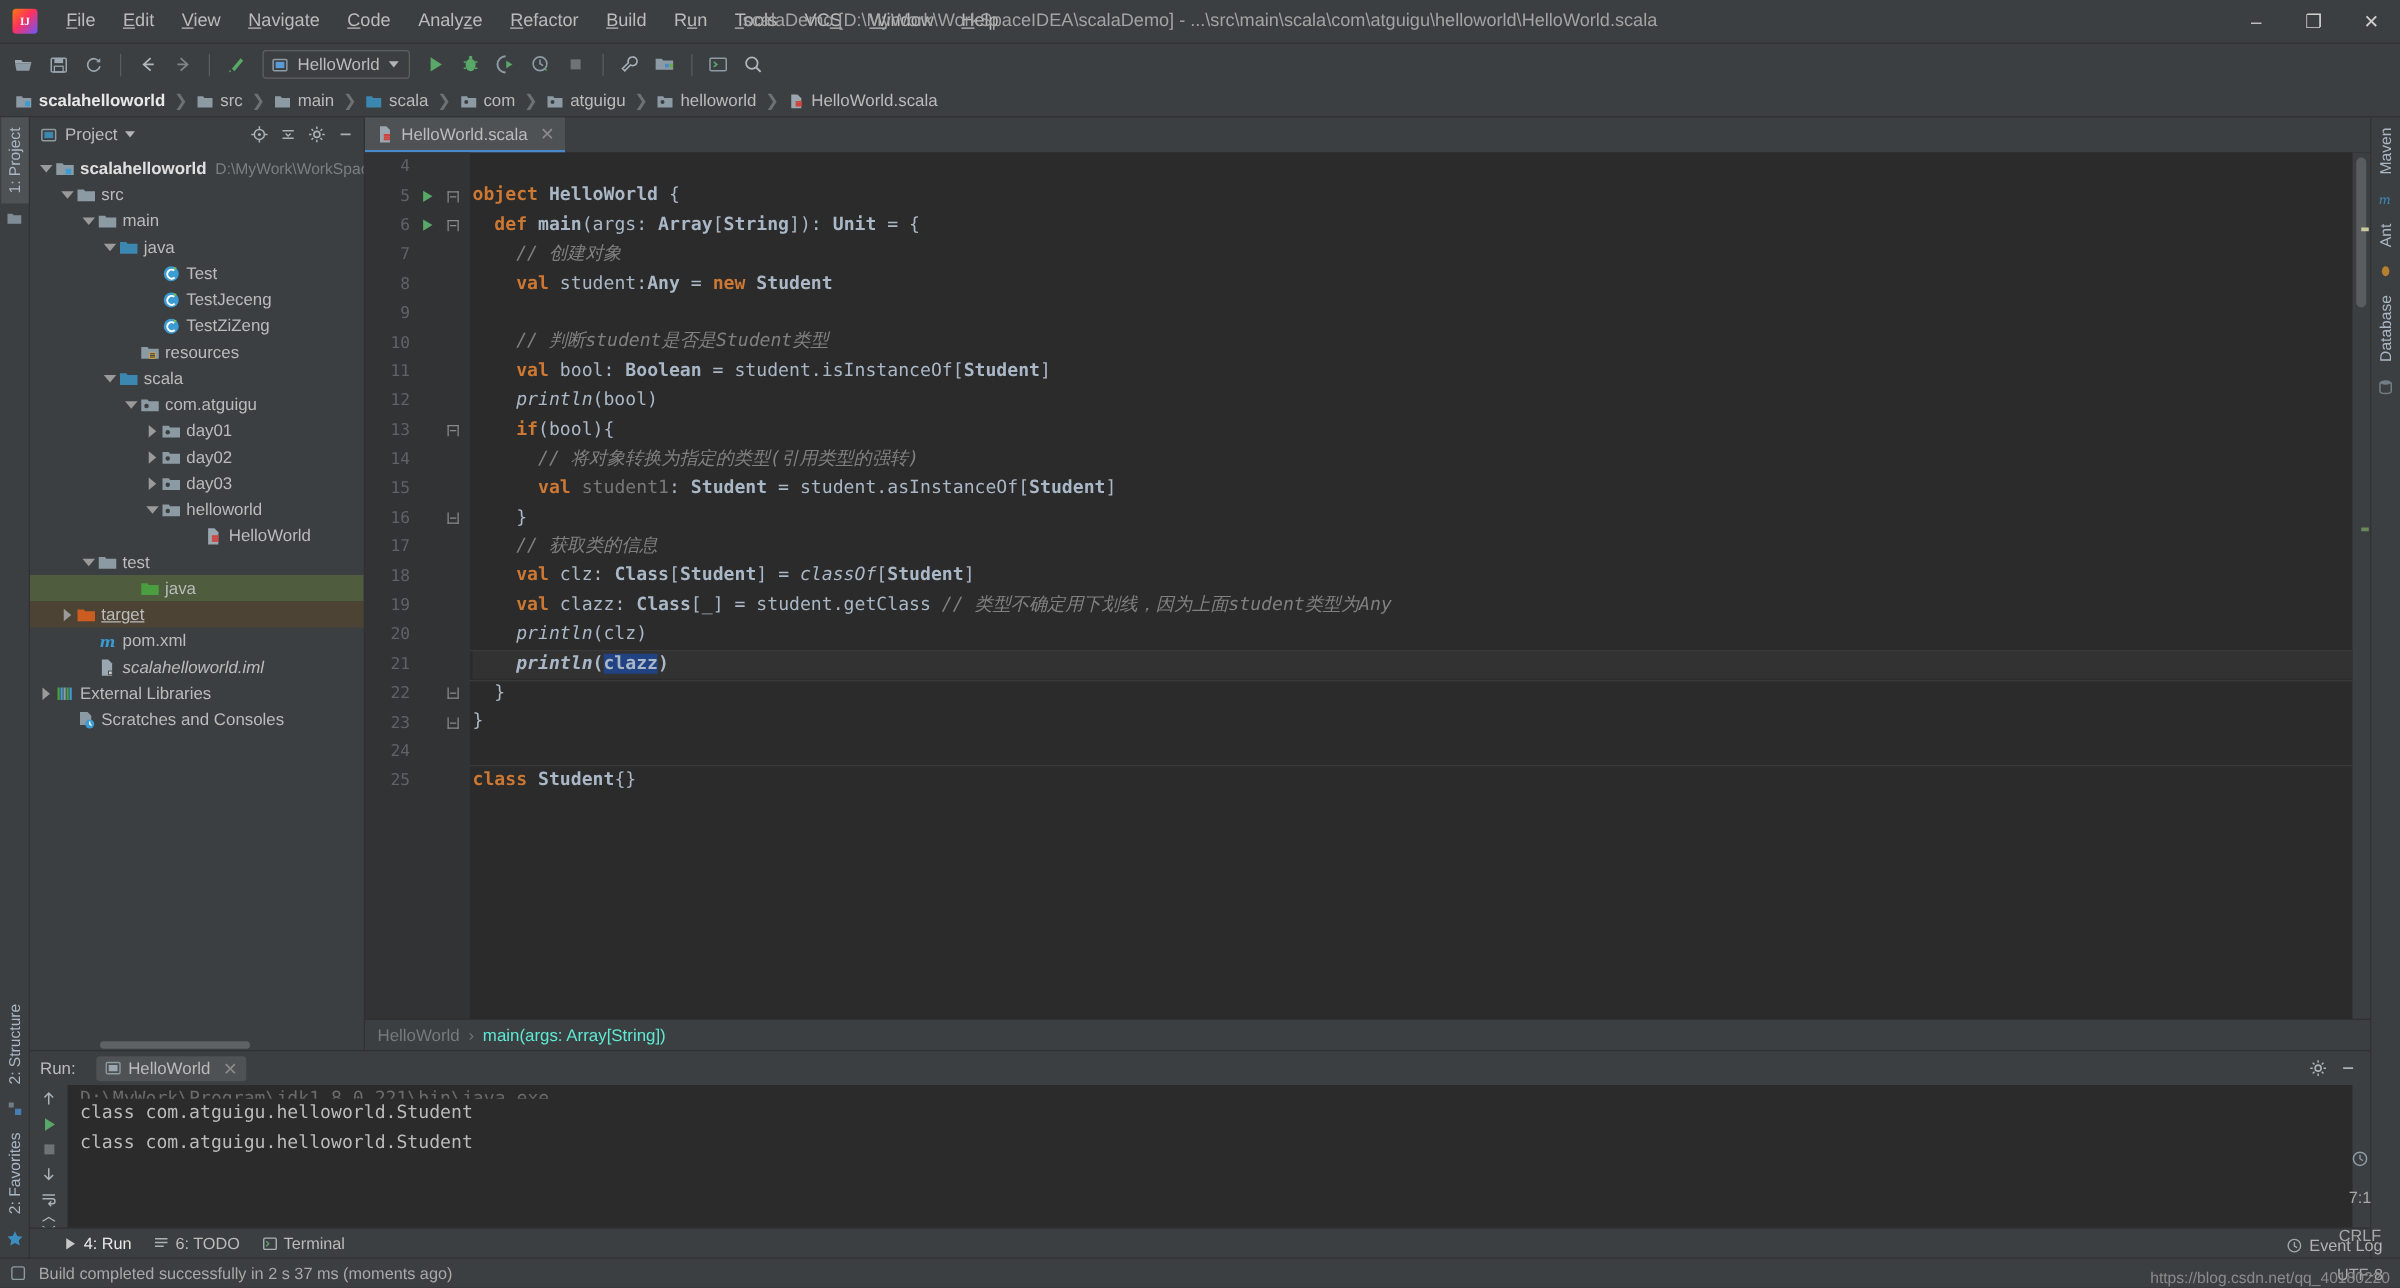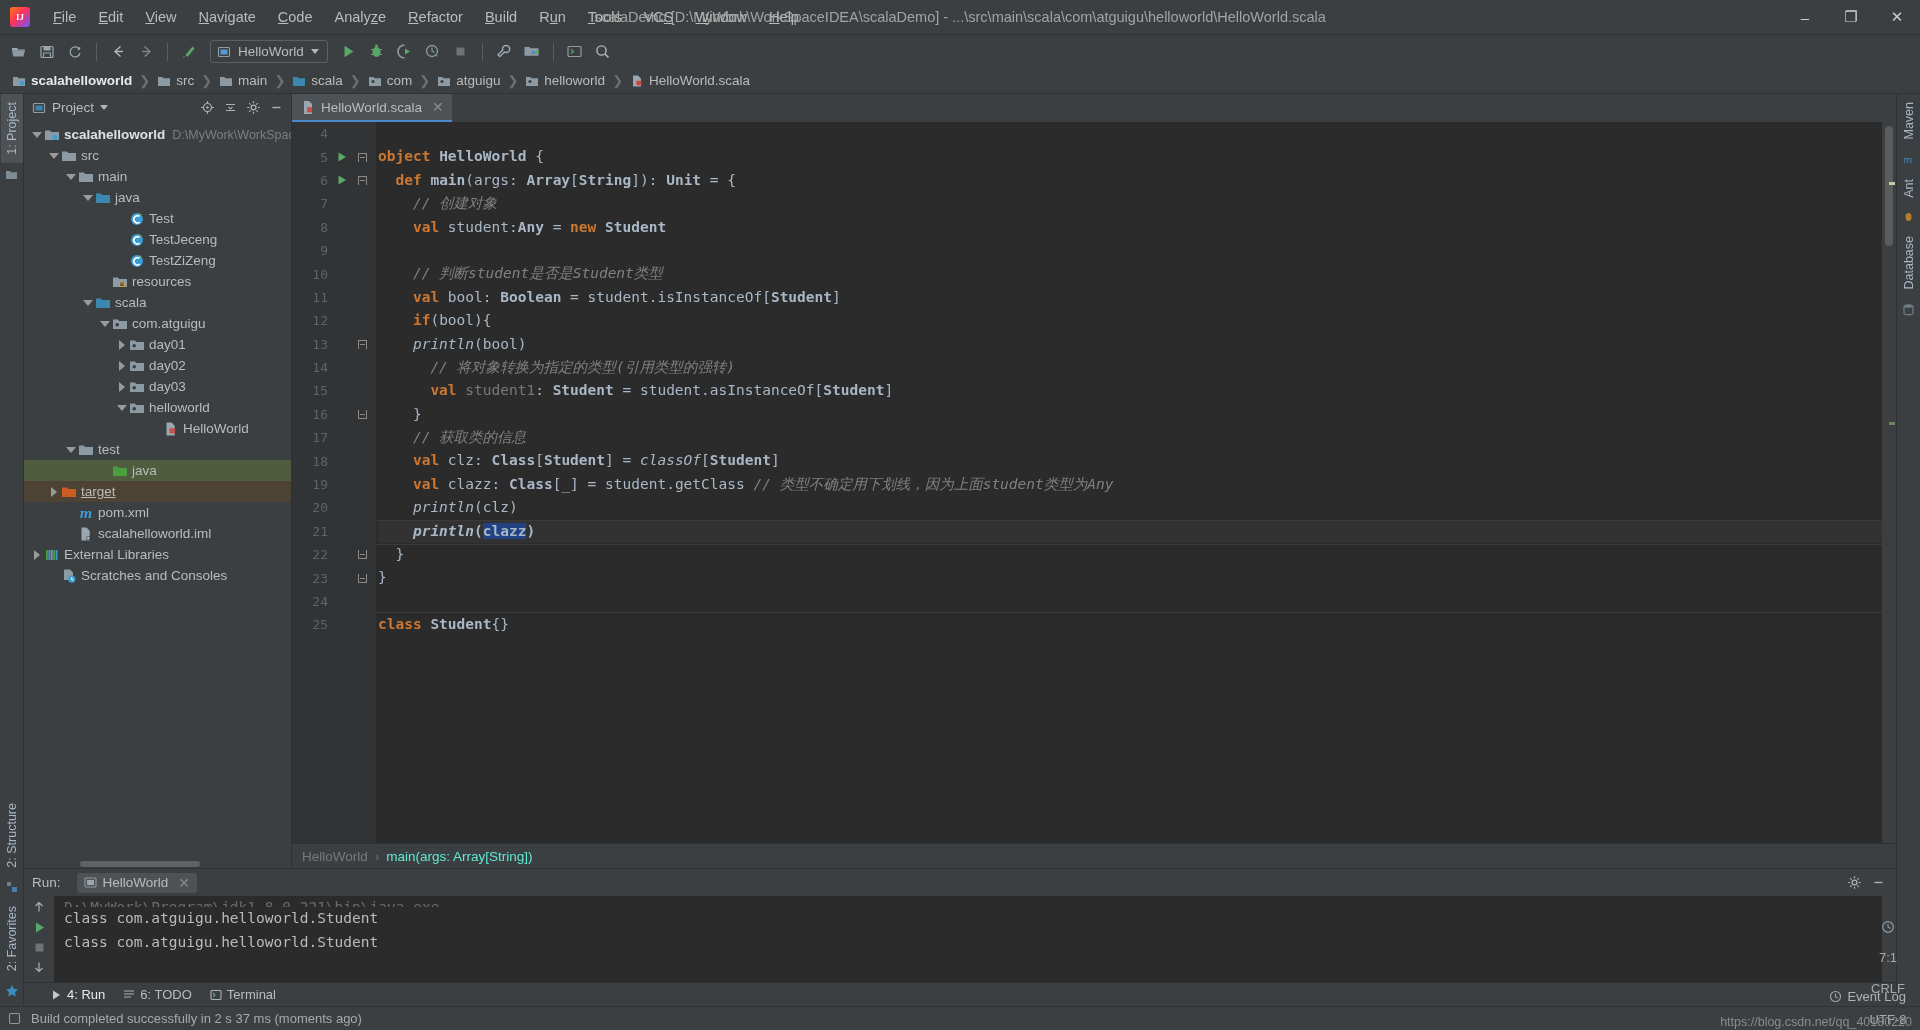--- a/index.html
+++ b/index.html
@@ -170,21 +170,21 @@
 
   .bcrumb-bottom {
     height: 25px; background: #3c3f41; display: flex; align-items: center;
     padding-left: 10px; flex: none; font-size: 13.5px; gap: 7px; border-top: 1px solid #2f3133;
   }
   .bcb-dim { color: #767a7c; }
   .bcb-cur { color: #5eead4; }
   .bcb-sep { color: #6e7174; }
 
   
-  .run-panel { height: 114px; background: #3c3f41; flex: none; display: flex; flex-direction: column;
+  .run-panel { height: 142px; background: #3c3f41; flex: none; display: flex; flex-direction: column;
                border-top: 1px solid #2f3133; }
   .run-header { height: 27px; display: flex; align-items: center; flex: none; padding-left: 8px; }
   .run-label { color: #bbbbbb; font-size: 13.5px; margin-right: 16px; }
   .run-tab {
     display: flex; align-items: center; gap: 6px; font-size: 13.5px; color: #bbbbbb;
     padding: 2px 7px; border-radius: 3px;
   }
   .run-tab.active { background: #4e5254; }
   .run-actions { margin-left: auto; display: flex; align-items: center; gap: 4px; padding-right: 8px; }
   .run-body { flex: 1; display: flex; min-height: 0; }
@@ -690,21 +690,21 @@
               </div>
               <div class="trow" style="padding-left: 40px;">
                 <span class="tw"></span>
                 <span class="ticon">
                   <svg width="16" height="16" viewBox="0 0 16 16">
                     <text x="1.5" y="12.5" font-size="12" fill="#3b9bd3" font-family="DejaVu Serif, serif" font-style="italic" font-weight="bold">m</text>
                   </svg>
                 </span>
                 <span class="tlabel">pom.xml</span>
               </div>
-              <div class="trow" style="padding-left: 40px;">
+              <div class="trow" style="padding-left: 40px; font-style: italic;">
                 <span class="tw"></span>
                 <span class="ticon">
                   <svg width="16" height="16" viewBox="0 0 16 16">
                     <path d="M3.5 1.5h5l3.2 3.2V14.5h-8.2z" fill="#9aa7b0"></path>
                     <rect x="8.5" y="10.5" width="3.5" height="3.5" fill="#3c3f41"></rect>
                     <rect x="9.2" y="11.2" width="2.2" height="2.2" fill="#cfcfcf"></rect>
                   </svg>
                 </span>
                 <span class="tlabel">scalahelloworld.iml</span>
               </div>
@@ -887,22 +887,22 @@
               </div>
             <div class="code-area">
                 <div class="cline">&nbsp;</div>
                 <div class="cline"><span class="kw">object</span> <span class="typ">HelloWorld</span> <span class="plain">{</span></div>
                 <div class="cline">  <span class="kw">def</span> <span class="typ">main</span><span class="plain">(</span><span class="plain">args</span><span class="plain">:</span> <span class="typ">Array</span><span class="plain">[</span><span class="typ">String</span><span class="plain">]):</span> <span class="typ">Unit</span> <span class="plain">=</span> <span class="plain">{</span></div>
                 <div class="cline">    <span class="cmt">// 创建对象</span></div>
                 <div class="cline">    <span class="kw">val</span> <span class="plain">student</span><span class="plain">:</span><span class="typ">Any</span> <span class="plain">=</span> <span class="kw">new</span> <span class="typ">Student</span></div>
                 <div class="cline">&nbsp;</div>
                 <div class="cline">    <span class="cmt">// 判断student是否是Student类型</span></div>
                 <div class="cline">    <span class="kw">val</span> <span class="plain">bool</span><span class="plain">:</span> <span class="typ">Boolean</span> <span class="plain">=</span> <span class="plain">student</span><span class="plain">.</span><span class="plain">isInstanceOf</span><span class="plain">[</span><span class="typ">Student</span><span class="plain">]</span></div>
+                <div class="cline">    <span class="ital">println</span><span class="plain">(</span><span class="plain">bool</span><span class="plain">)</span></div>
                 <div class="cline">    <span class="kw">if</span><span class="plain">(</span><span class="plain">bool</span><span class="plain">){</span></div>
-                <div class="cline">    <span class="ital">println</span><span class="plain">(</span><span class="plain">bool</span><span class="plain">)</span></div>
                 <div class="cline">      <span class="cmt">// 将对象转换为指定的类型(引用类型的强转)</span></div>
                 <div class="cline">      <span class="kw">val</span> <span class="dim">student1</span><span class="plain">:</span> <span class="typ">Student</span> <span class="plain">=</span> <span class="plain">student</span><span class="plain">.</span><span class="plain">asInstanceOf</span><span class="plain">[</span><span class="typ">Student</span><span class="plain">]</span></div>
                 <div class="cline">    <span class="plain">}</span></div>
                 <div class="cline">    <span class="cmt">// 获取类的信息</span></div>
                 <div class="cline">    <span class="kw">val</span> <span class="plain">clz</span><span class="plain">:</span> <span class="typ">Class</span><span class="plain">[</span><span class="typ">Student</span><span class="plain">]</span> <span class="plain">=</span> <span class="ital">classOf</span><span class="plain">[</span><span class="typ">Student</span><span class="plain">]</span></div>
                 <div class="cline">    <span class="kw">val</span> <span class="plain">clazz</span><span class="plain">:</span> <span class="typ">Class</span><span class="plain">[</span><span class="plain">_</span><span class="plain">]</span> <span class="plain">=</span> <span class="plain">student</span><span class="plain">.</span><span class="plain">getClass</span> <span class="cmt">// 类型不确定用下划线，因为上面student类型为Any</span></div>
                 <div class="cline">    <span class="ital">println</span><span class="plain">(</span><span class="plain">clz</span><span class="plain">)</span></div>
                 <div class="cline current">    <span class="ital">println</span><span class="plain">(</span><span class="sel">clazz</span><span class="plain">)</span></div>
                 <div class="cline">  <span class="plain">}</span></div>
                 <div class="cline"><span class="plain">}</span></div>

